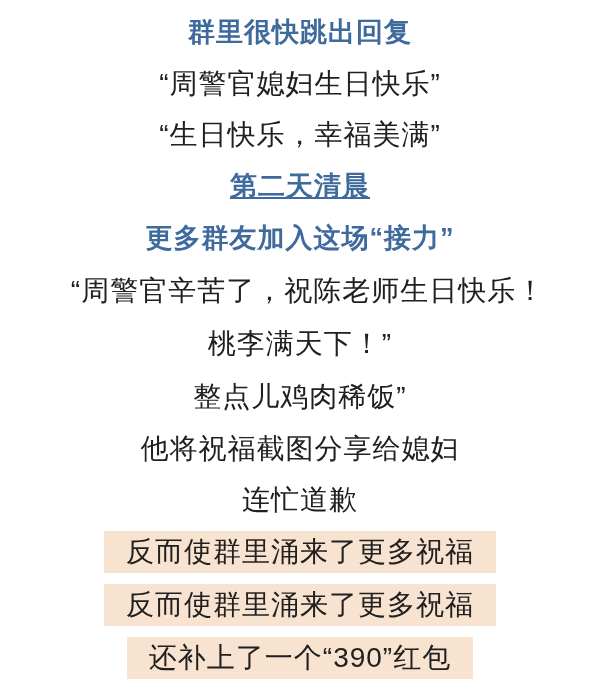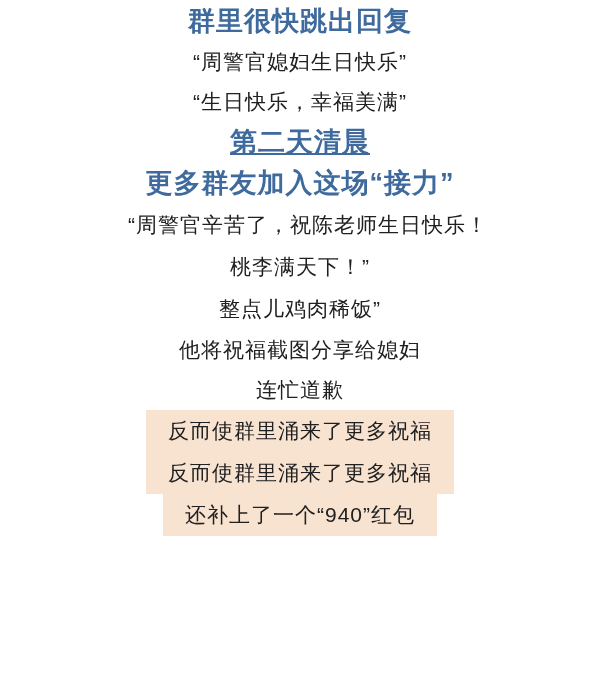--- a/index.html
+++ b/index.html
@@ -6,27 +6,27 @@
     --blue:#3e6a9d;
     --ink:#202020;
     --peach:#f8e3d1;
   }
   html,body{margin:0;padding:0;}
   body{
     width:600px;height:688px;overflow:hidden;background:#ffffff;
     font-family:"Liberation Sans","DejaVu Sans",sans-serif;
   }
   .page{width:600px;text-align:center;}
-  .page p{margin:0;white-space:nowrap;}
+  .page p{margin:11px;white-space:nowrap;}
   .heading{
     color:var(--blue);font-weight:700;font-size:27px;line-height:41px;
     letter-spacing:1px;
   }
   .body-line{
-    color:var(--ink);font-size:21px;line-height:42px;letter-spacing:1px;
+    color:var(--ink);font-size:28px;line-height:42px;letter-spacing:1px;
   }
   
   .h1a{margin-top:22px;line-height:42px;}
   .q1a{margin-top:4px;line-height:40px;}
   .q1b{line-height:40px;}
   .h2a{margin-top:44px;text-decoration:underline;}
   .h2b{}
   .q2a{margin-top:6px;padding-left:16px;}
   .n1{margin-top:40px;line-height:40px;}
   .n2{line-height:40px;}
@@ -56,16 +56,16 @@
   <p class="body-line n1">他将祝福截图分享给媳妇</p>
   <p class="body-line n2">连忙道歉</p>
 
   <p class="body-line hl-line">
     <span class="hl">反而使群里涌来了更多祝福</span>
   </p>
   <p class="body-line hl-line">
     <span class="hl">反而使群里涌来了更多祝福</span>
   </p>
   <p class="body-line hl-line">
-    <span class="hl">还补上了一个“940”红包</span>
+    <span class="hl">还补上了一个“390”红包</span>
   </p>
 
 </main>
 
 </body></html>

